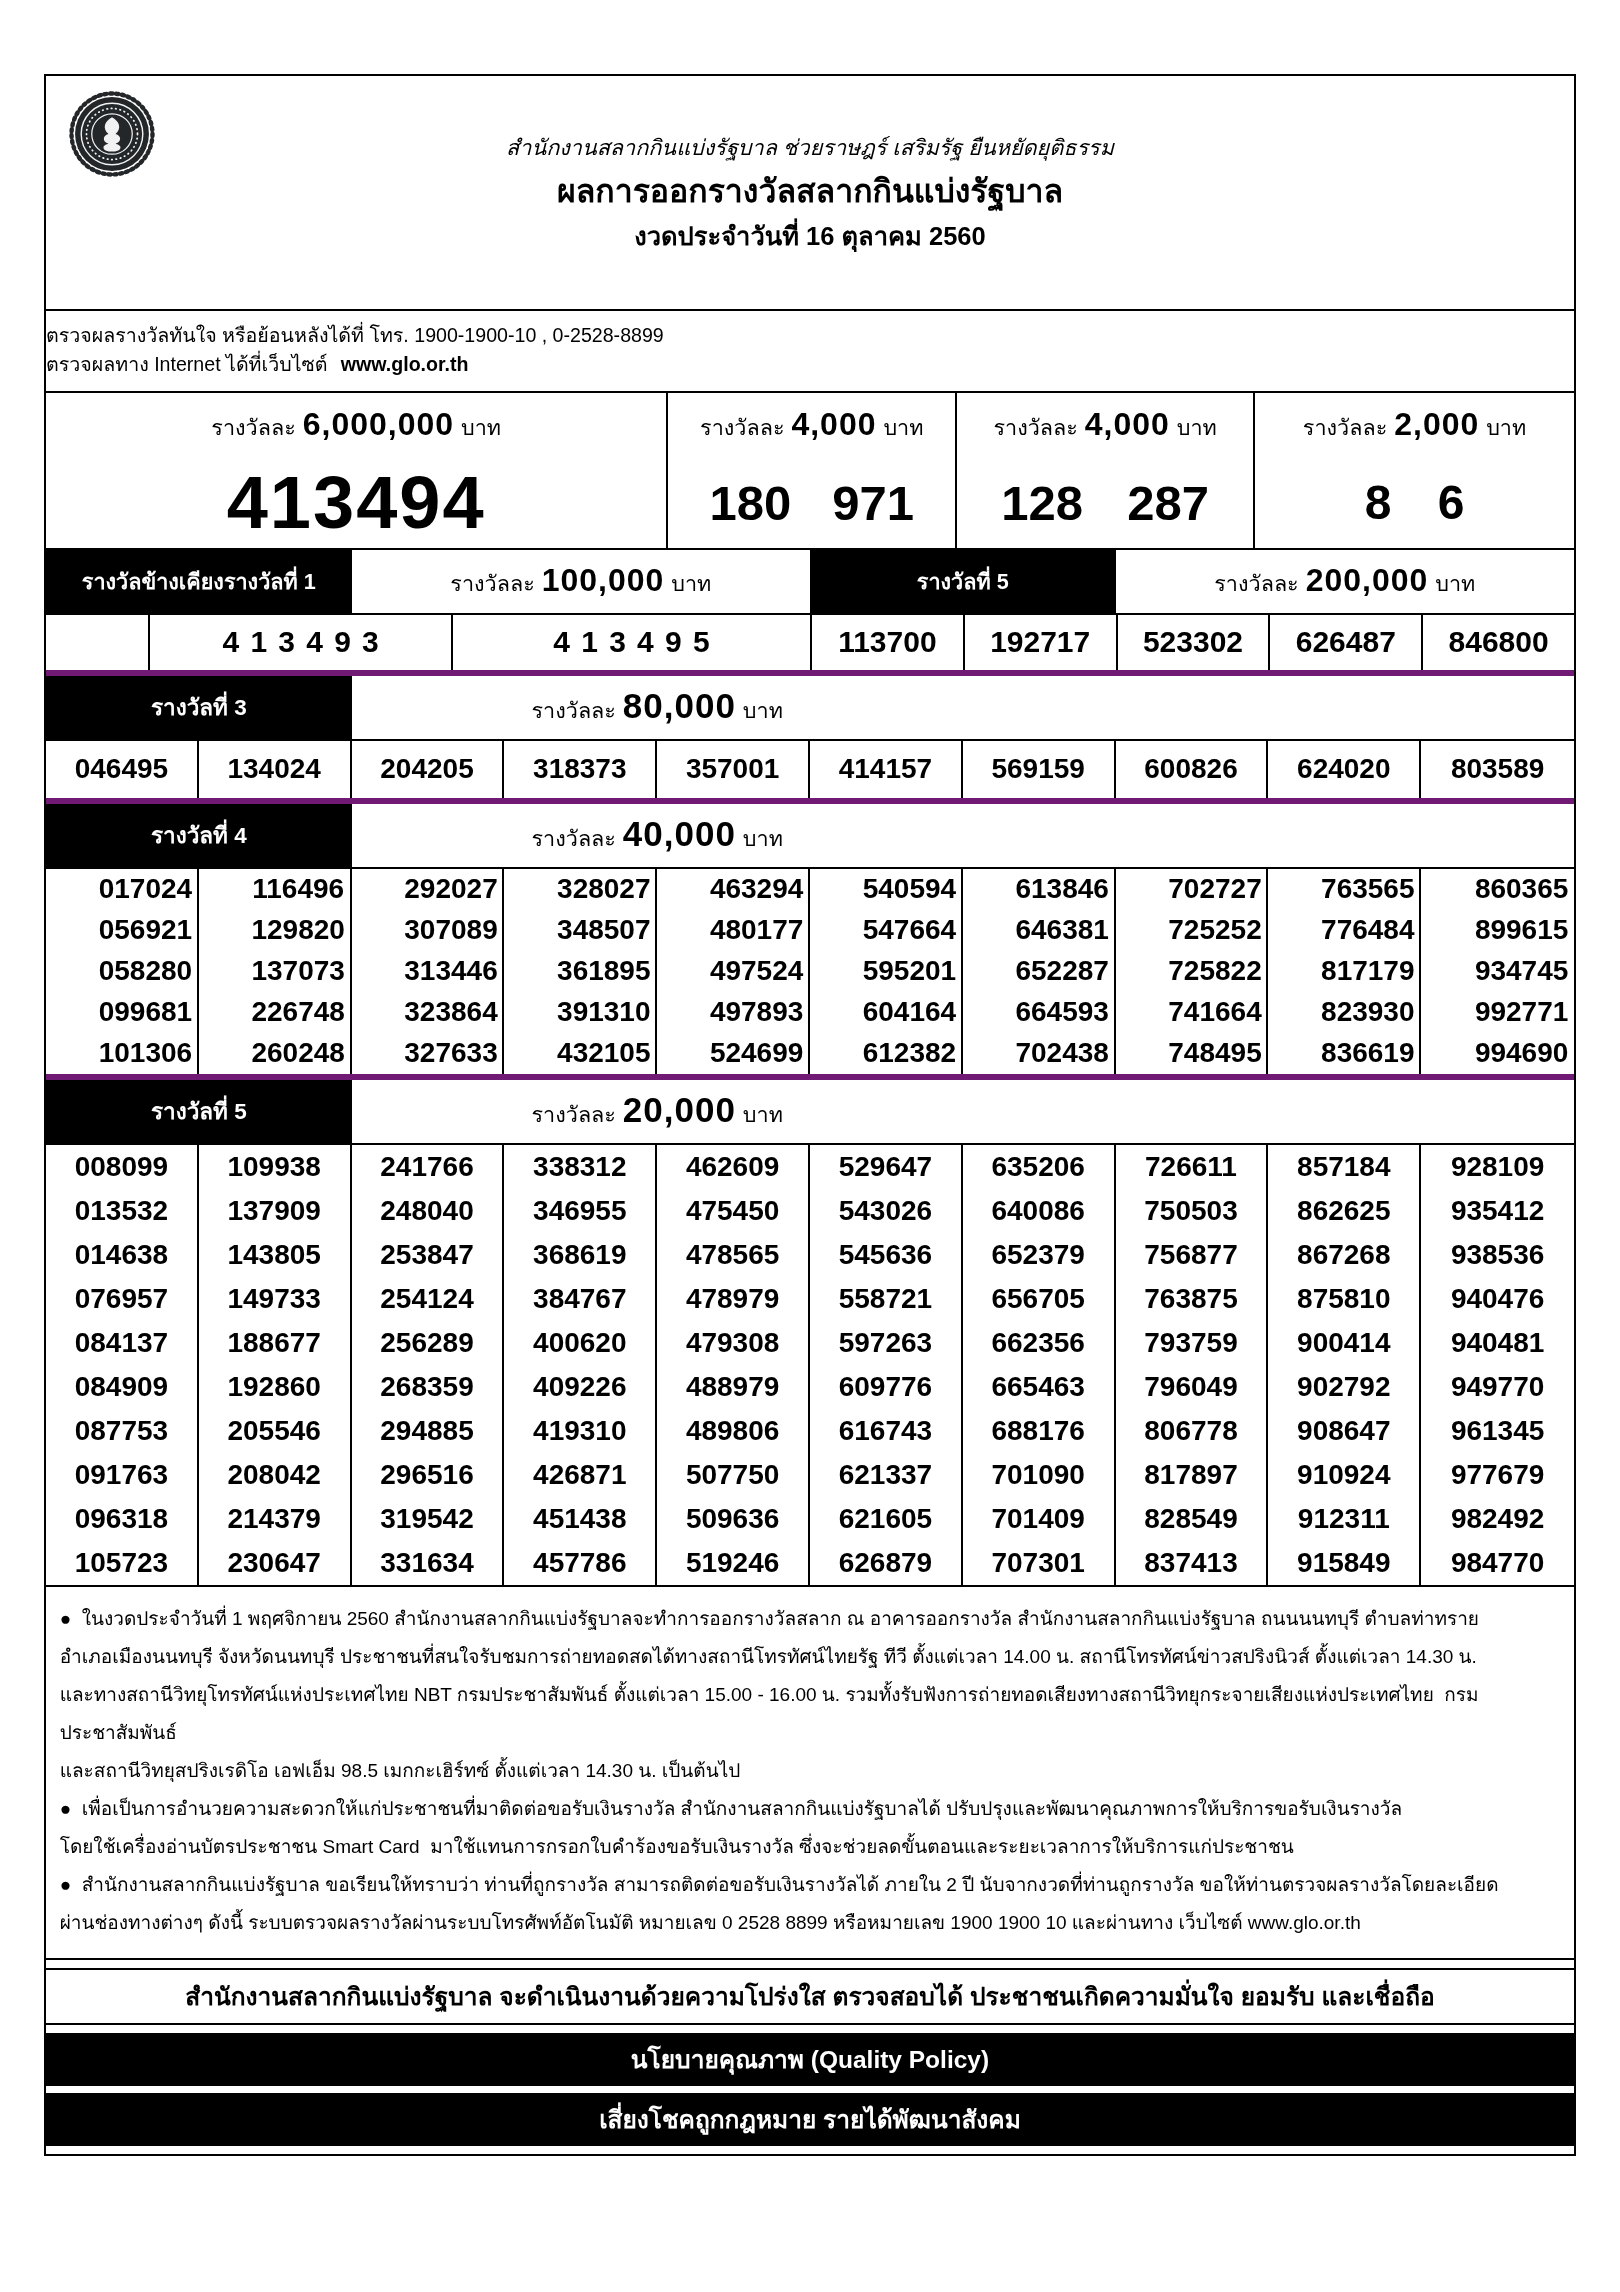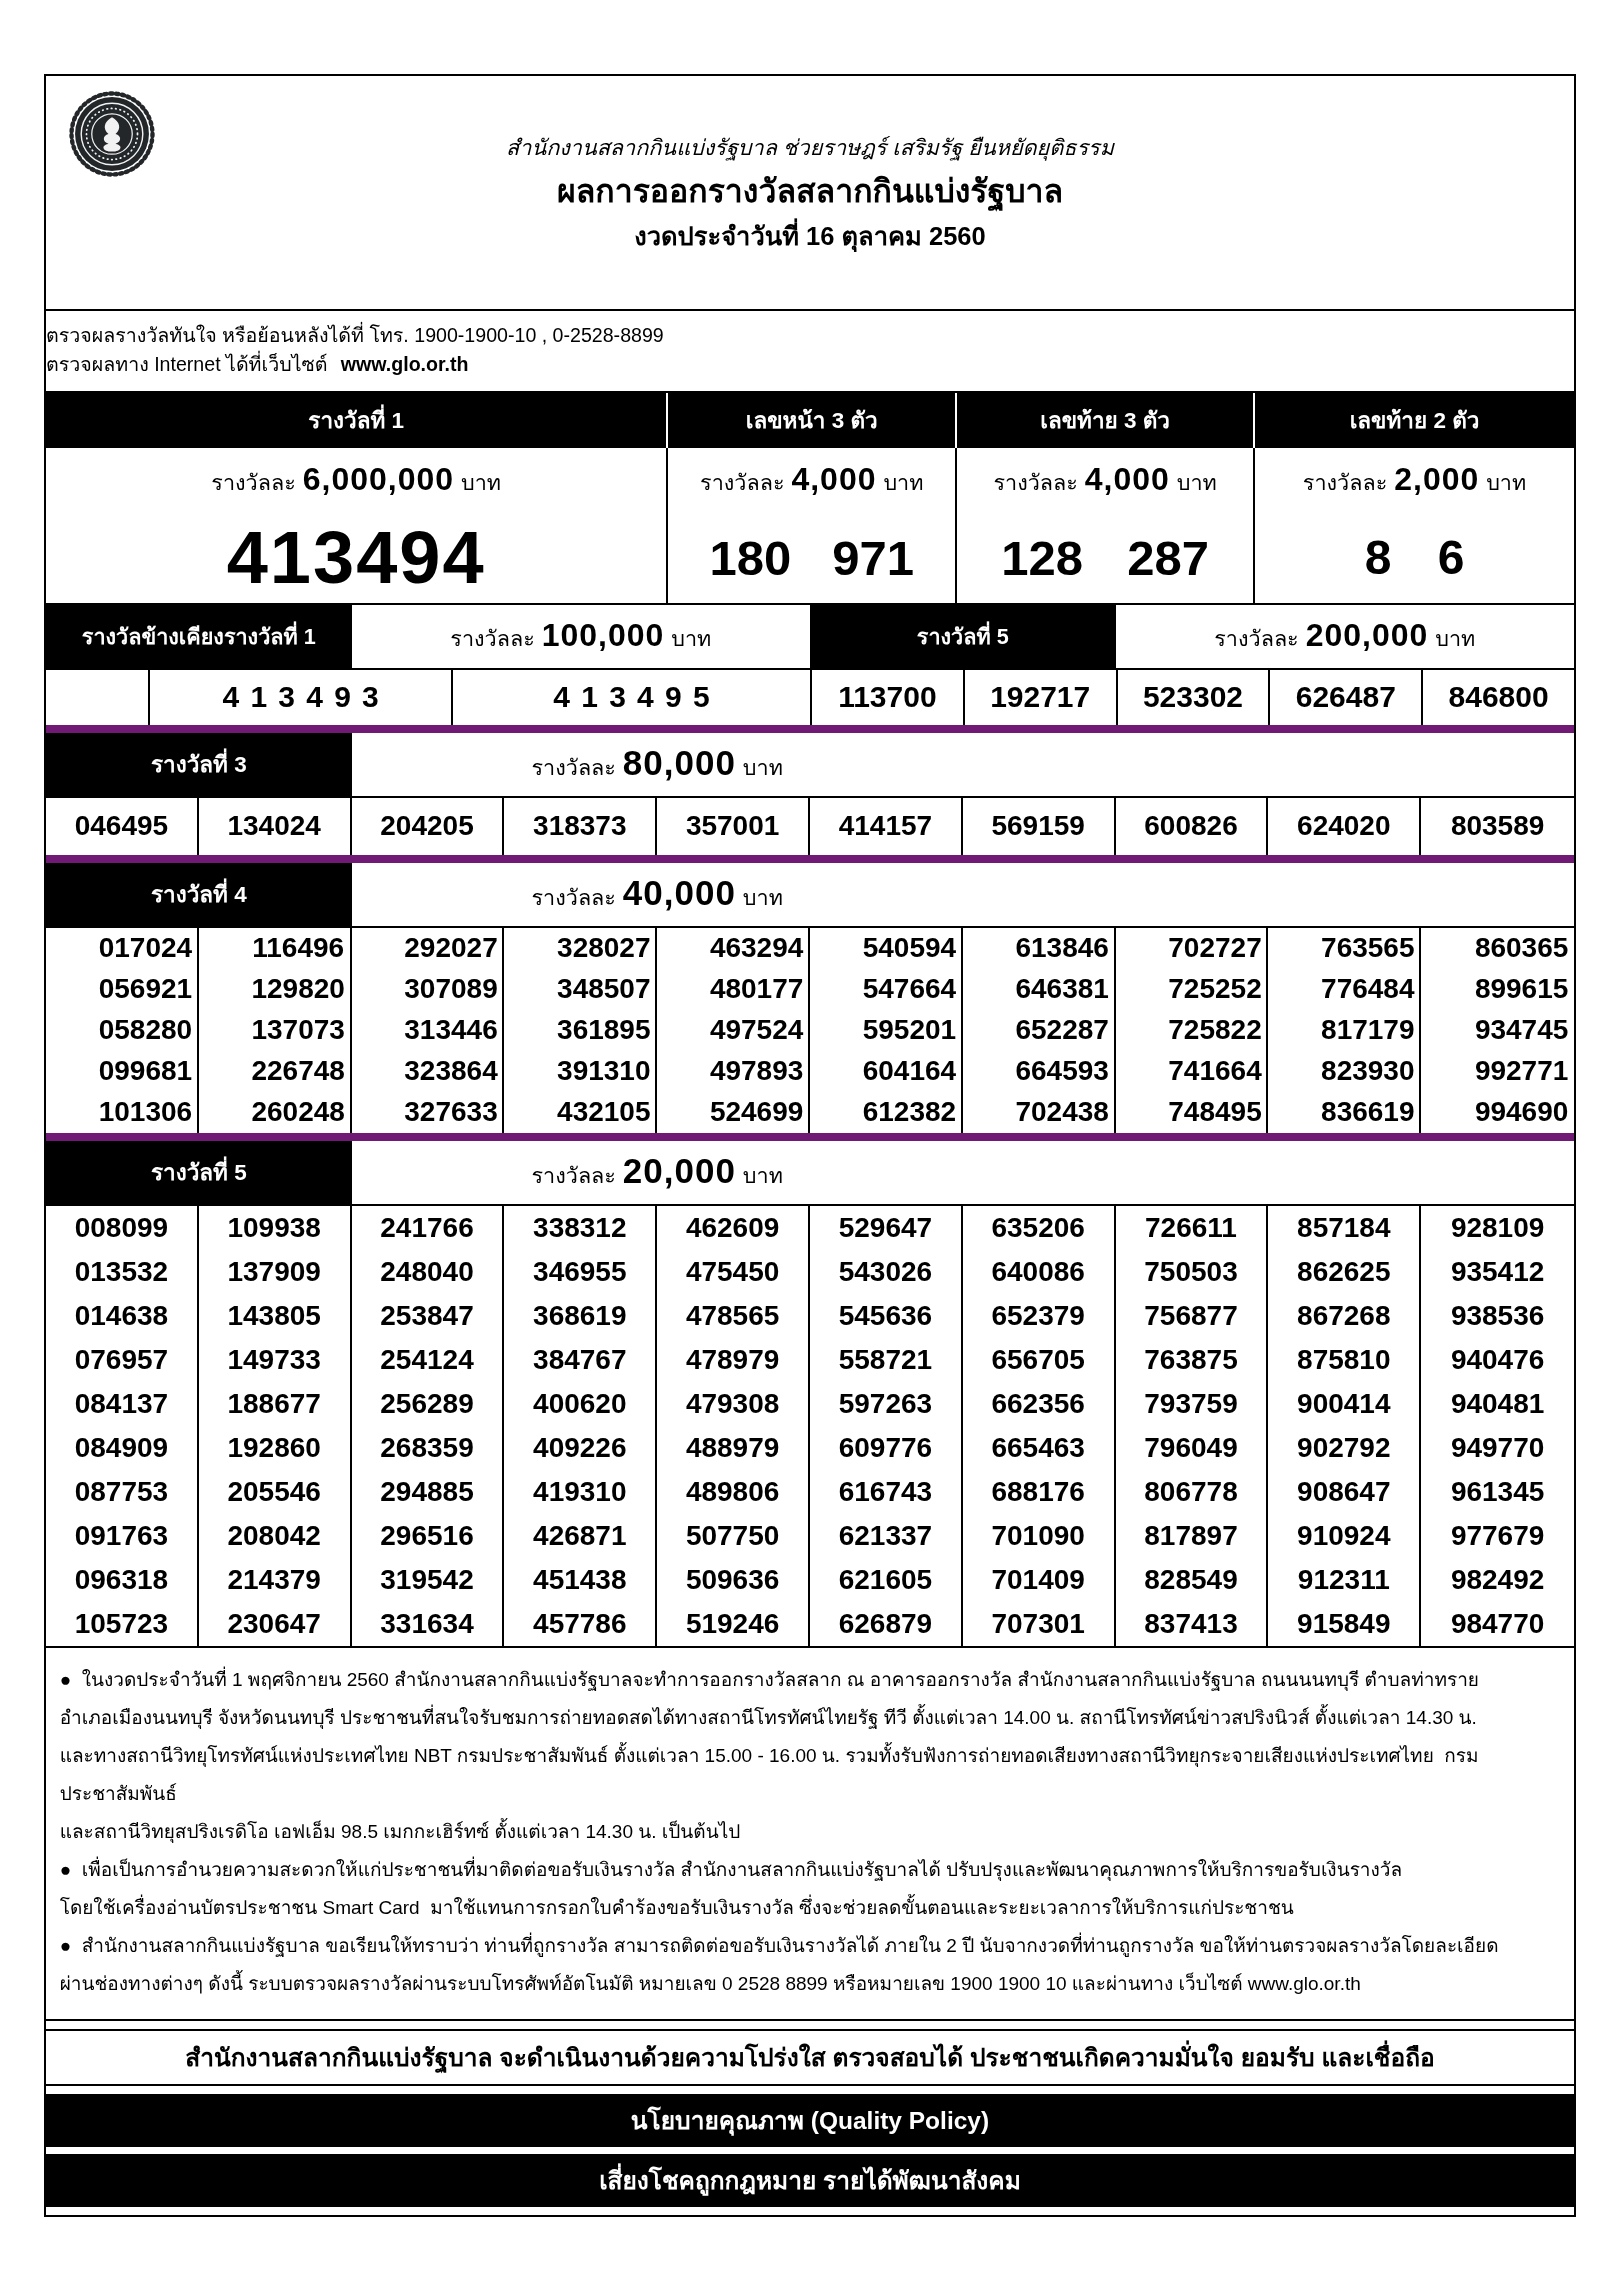--- a/index.html
+++ b/index.html
@@ -54,21 +54,21 @@
   .rowBhead .amtcell { display:flex; align-items:center; justify-content:center; }
   .rowBnums { display:grid; grid-template-columns:6.7% 19.8% 23.5% repeat(5,1fr);
     border-top:2px solid #000; height:57px; }
   .rowBnums > div { border-left:2px solid #000; display:flex; align-items:center;
     justify-content:center; font-weight:700; }
   .rowBnums > div:first-child { border-left:none; }
   .bn.adj { font-size:30px; word-spacing:2.9px; }
   .bn.p2 { font-size:30px; }
 
   
-  .prize-sec { border-top:8px solid #701a75; }
+  .prize-sec { border-top:6px solid #701a75; }
   .phead { display:grid; grid-template-columns:20% 40% 40%; height:63px; }
   .phead .pl { background:#000; color:#fff; font-size:22.5px; font-weight:700;
     display:flex; align-items:center; justify-content:center; }
   .phead .pamt { display:flex; align-items:center; justify-content:center; }
   .phead .amt .val { font-size:35px; }
   .grid10 { display:grid; grid-template-columns:repeat(10,1fr); border-top:2px solid #000; }
   .grid10 > div { display:flex; align-items:center; justify-content:center;
     font-size:28px; font-weight:700; border-right:2px solid #000; }
   .grid10 > div:nth-child(10n) { border-right:none; }
   .g3 > div { height:57px; }
@@ -112,26 +112,20 @@
 
     <div class="contact">
       <div class="contact-line">ตรวจผลรางวัลทันใจ  หรือย้อนหลังได้ที่  โทร. 1900-1900-10 , 0-2528-8899</div>
       <div class="contact-line">
         <span>ตรวจผลทาง Internet ได้ที่เว็บไซต์</span>
         <span class="url">www.glo.or.th</span>
       </div>
     </div>
 
     <section class="secA">
-      <div class="rowA headA">
-        <div class="hbox">รางวัลที่ 1</div>
-        <div class="hbox">เลขหน้า 3 ตัว</div>
-        <div class="hbox">เลขท้าย 3 ตัว</div>
-        <div class="hbox">เลขท้าย 2 ตัว</div>
-      </div>
       <div class="rowA amountA">
         <div>
           <span class="amt">
               <span class="sm">รางวัลละ</span>
               <span class="val">6,000,000</span>
               <span class="sm">บาท</span>
             </span>
         </div>
         <div>
           <span class="amt">

